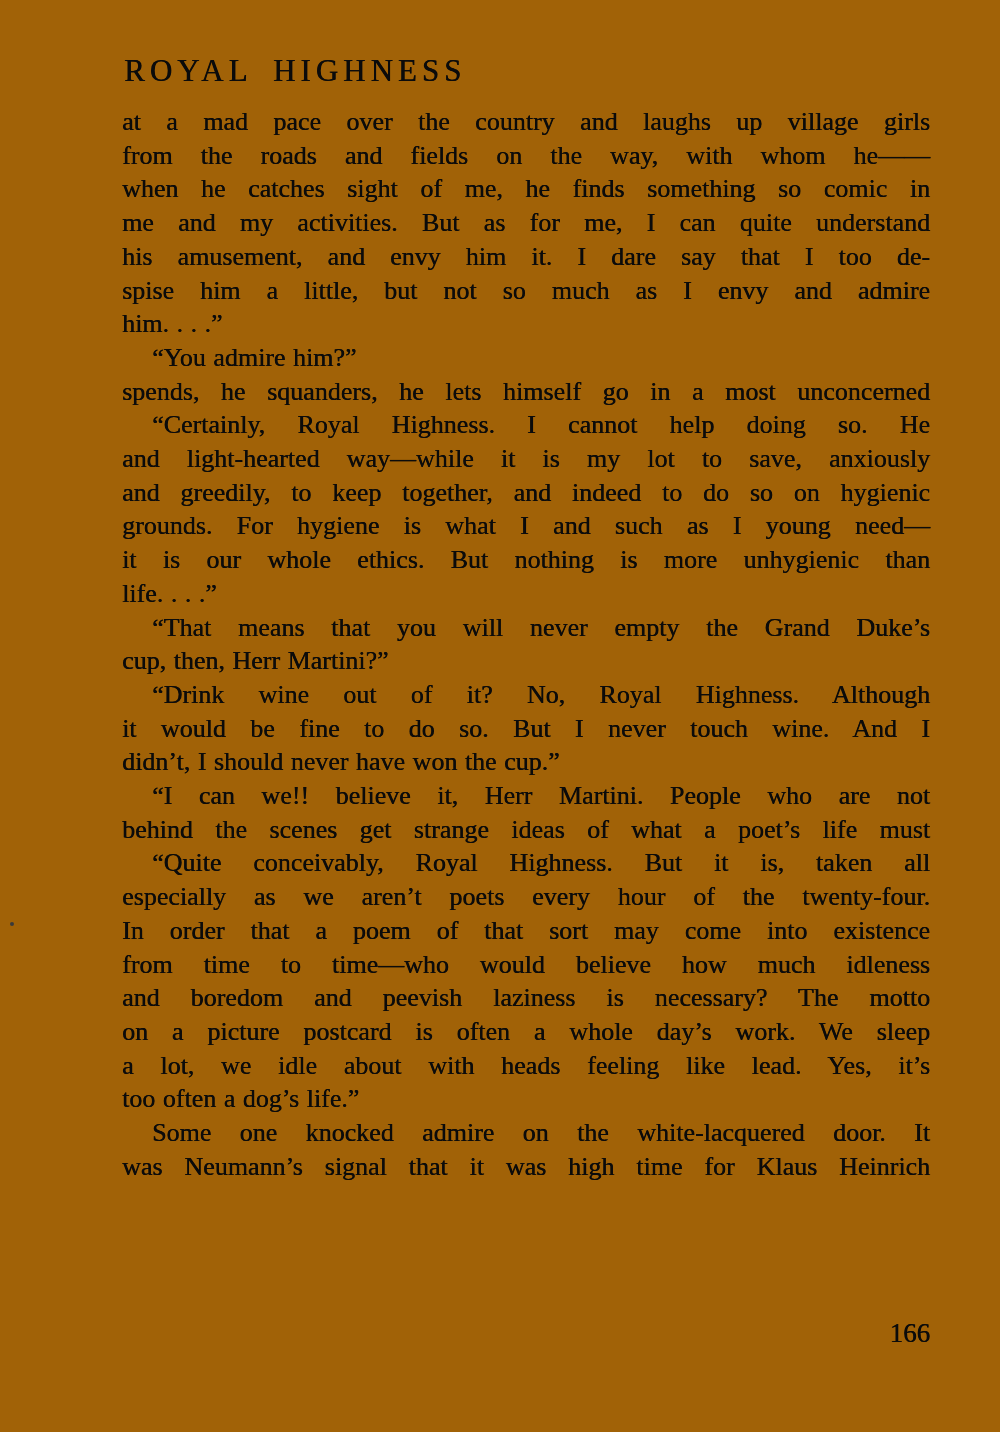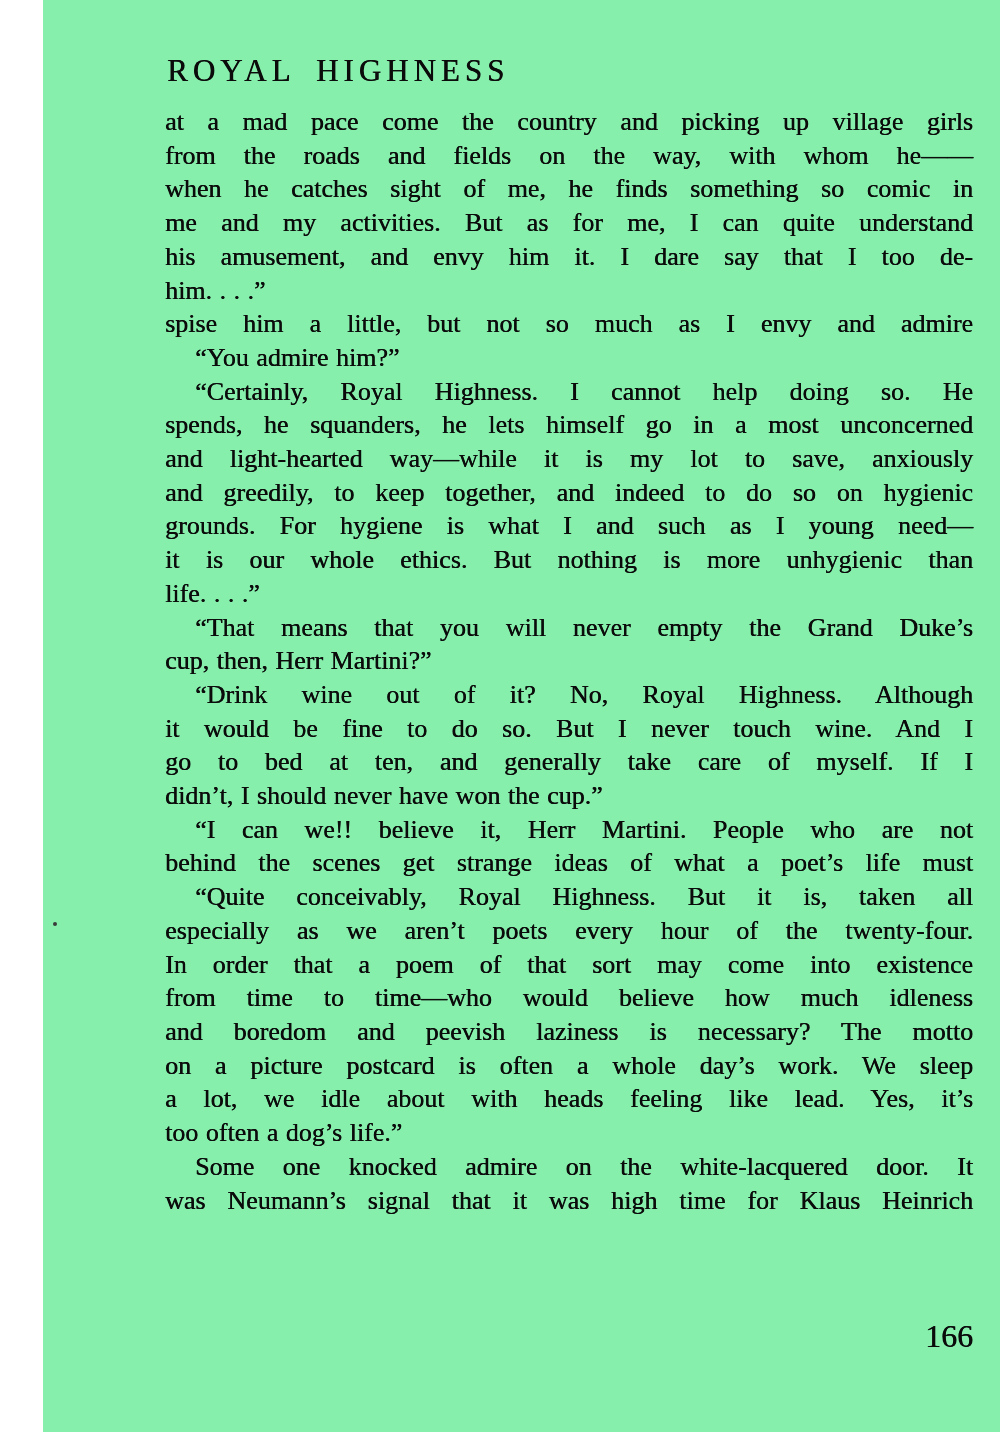--- a/index.html
+++ b/index.html
@@ -11,22 +11,21 @@
     width: 1000px;
     height: 1432px;
     position: relative;
     overflow: hidden;
     font-family: "Liberation Serif", "DejaVu Serif", serif;
     color: #0b0b0b;
   }
   .page {
     position: absolute;
     inset: 0;
-    background: #86efac;
-    margin-left: 43px;
+    background: #a16207;
   }
   .running-head {
     position: absolute;
     left: 124px;
     top: 55px;
     font-size: 31px;
     line-height: 1;
     letter-spacing: 5px;
     word-spacing: 9px;
     font-weight: normal;
@@ -52,21 +51,21 @@
     text-align-last: left;
   }
   .line.indent {
     text-indent: 30px;
   }
   .page-number {
     position: absolute;
     left: 874px;
     top: 1320px;
     width: 56px;
-    font-size: 32px;
+    font-size: 27px;
     line-height: 1;
     text-align: right;
     text-shadow: 0.4px 0 0 currentColor;
   }
   .scan-speck {
     position: absolute;
     left: 10px;
     top: 922px;
     width: 4px;
     height: 4px;
@@ -75,40 +74,39 @@
   }
 </style>
 </head>
 <body>
 
 <div class="page">
 
   <div class="running-head">ROYAL HIGHNESS</div>
 
   <div class="text-block">
-      <div class="line">at a mad pace come the country and picking up village girls</div>
+      <div class="line">at a mad pace over the country and laughs up village girls</div>
       <div class="line">from the roads and fields on the way, with whom he——</div>
       <div class="line">when he catches sight of me, he finds something so comic in</div>
       <div class="line">me and my activities. But as for me, I can quite understand</div>
       <div class="line">his amusement, and envy him it. I dare say that I too de-</div>
+      <div class="line">spise him a little, but not so much as I envy and admire</div>
       <div class="line last">him. . . .”</div>
-      <div class="line">spise him a little, but not so much as I envy and admire</div>
       <div class="line indent last">“You admire him?”</div>
+      <div class="line">spends, he squanders, he lets himself go in a most unconcerned</div>
       <div class="line indent">“Certainly, Royal Highness. I cannot help doing so. He</div>
-      <div class="line">spends, he squanders, he lets himself go in a most unconcerned</div>
       <div class="line">and light-hearted way—while it is my lot to save, anxiously</div>
       <div class="line">and greedily, to keep together, and indeed to do so on hygienic</div>
       <div class="line">grounds. For hygiene is what I and such as I young need—</div>
       <div class="line">it is our whole ethics. But nothing is more unhygienic than</div>
       <div class="line last">life. . . .”</div>
       <div class="line indent">“That means that you will never empty the Grand Duke’s</div>
       <div class="line last">cup, then, Herr Martini?”</div>
       <div class="line indent">“Drink wine out of it? No, Royal Highness. Although</div>
       <div class="line">it would be fine to do so. But I never touch wine. And I</div>
-      <div class="line">go to bed at ten, and generally take care of myself. If I</div>
       <div class="line last">didn’t, I should never have won the cup.”</div>
       <div class="line indent">“I can we!! believe it, Herr Martini. People who are not</div>
       <div class="line">behind the scenes get strange ideas of what a poet’s life must</div>
       <div class="line indent">“Quite conceivably, Royal Highness. But it is, taken all</div>
       <div class="line">especially as we aren’t poets every hour of the twenty-four.</div>
       <div class="line">In order that a poem of that sort may come into existence</div>
       <div class="line">from time to time—who would believe how much idleness</div>
       <div class="line">and boredom and peevish laziness is necessary? The motto</div>
       <div class="line">on a picture postcard is often a whole day’s work. We sleep</div>
       <div class="line">a lot, we idle about with heads feeling like lead. Yes, it’s</div>

